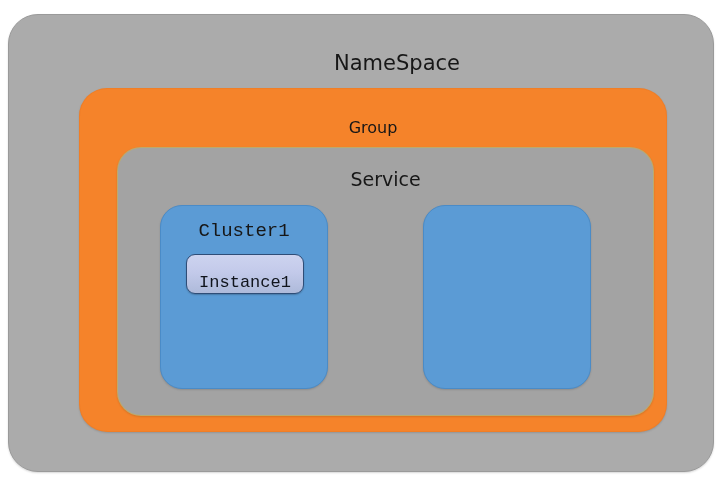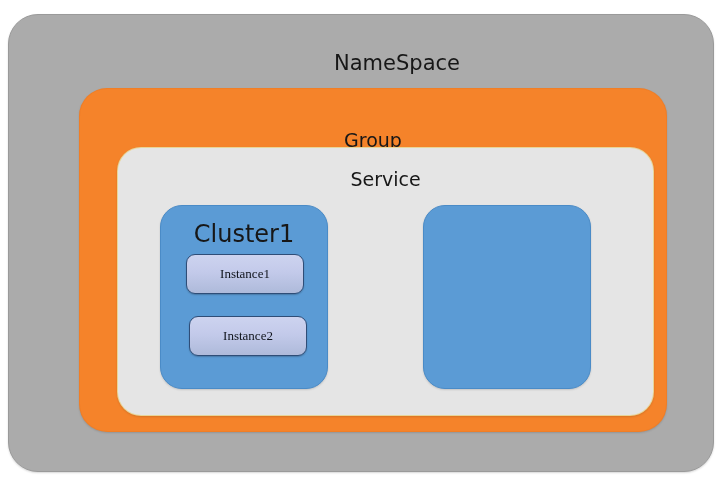--- a/index.html
+++ b/index.html
@@ -51,21 +51,21 @@
   }
 
   
   .service-box {
     position: absolute;
     left: 37px;
     top: 58px;
     width: 537px;
     height: 269px;
     box-sizing: border-box;
-    background: #e5e5e5;
+    background: #a3a3a3;
     border: 1.5px solid #f0b70559;
     border-radius: 24px;
     box-shadow: 0 1px 2px rgba(0,0,0,0.12);
   }
 
   
   .cluster-box {
     position: absolute;
     top: 57px;
     width: 168px;
@@ -99,35 +99,35 @@
     left: 0;
     width: 100%;
     text-align: center;
     color: #171717;
     font-family: "DejaVu Sans", sans-serif;
     line-height: 1;
     white-space: nowrap;
     user-select: none;
   }
   .label-namespace { top: 38px;  font-size: 21px; padding-left: 36px; }
-  .label-group     { top: 42px;  font-size: 19px; }
+  .label-group     { top: 31px;  font-size: 16px; }
   .label-service   { top: 22px;  font-size: 19px; }
-  .label-cluster   { top: 16px;  font-size: 24px; }
+  .label-cluster   { top: 16px;  font-size: 19px; font-family: Liberation Mono, monospace; }
 
   .label-instance {
     position: absolute;
     left: 0;
-    top: 0;
+    top: 8px;
     width: 100%;
     height: 100%;
     display: flex;
     align-items: center;
     justify-content: center;
-    font-family: Liberation Serif, serif;
-    font-size: 13px;
+    font-family: Liberation Mono, monospace;
+    font-size: 17px;
     color: #10141c;
     white-space: nowrap;
     user-select: none;
   }
 </style>
 </head>
 <body>
 
 <div id="diagram-canvas">
 
@@ -144,23 +144,20 @@
         <div class="label label-service">Service</div>
 
         <div class="cluster-box cluster-left">
 
           <div class="label label-cluster">Cluster1</div>
 
           <div class="instance-box inst-slot-1">
             <span class="label-instance">Instance1</span>
           </div>
 
-          <div class="instance-box inst-slot-2">
-            <span class="label-instance">Instance2</span>
-          </div>
 
         </div>
 
         <div class="cluster-box cluster-right">
 
 
 
 
         </div>
 

